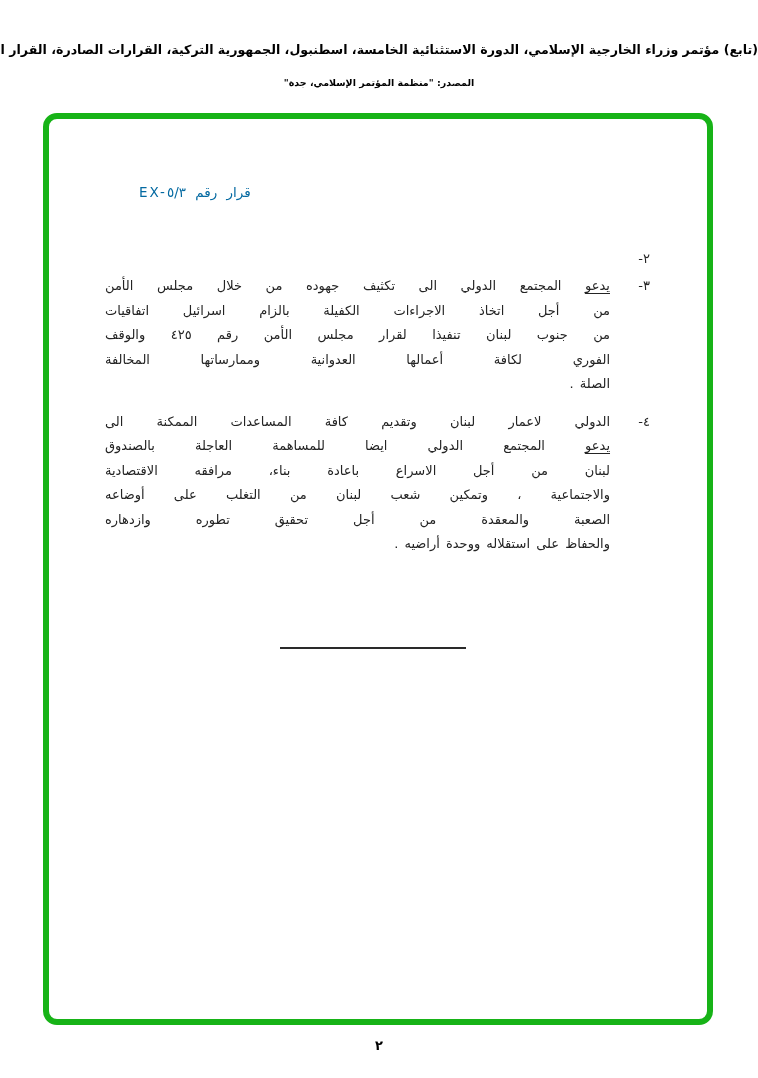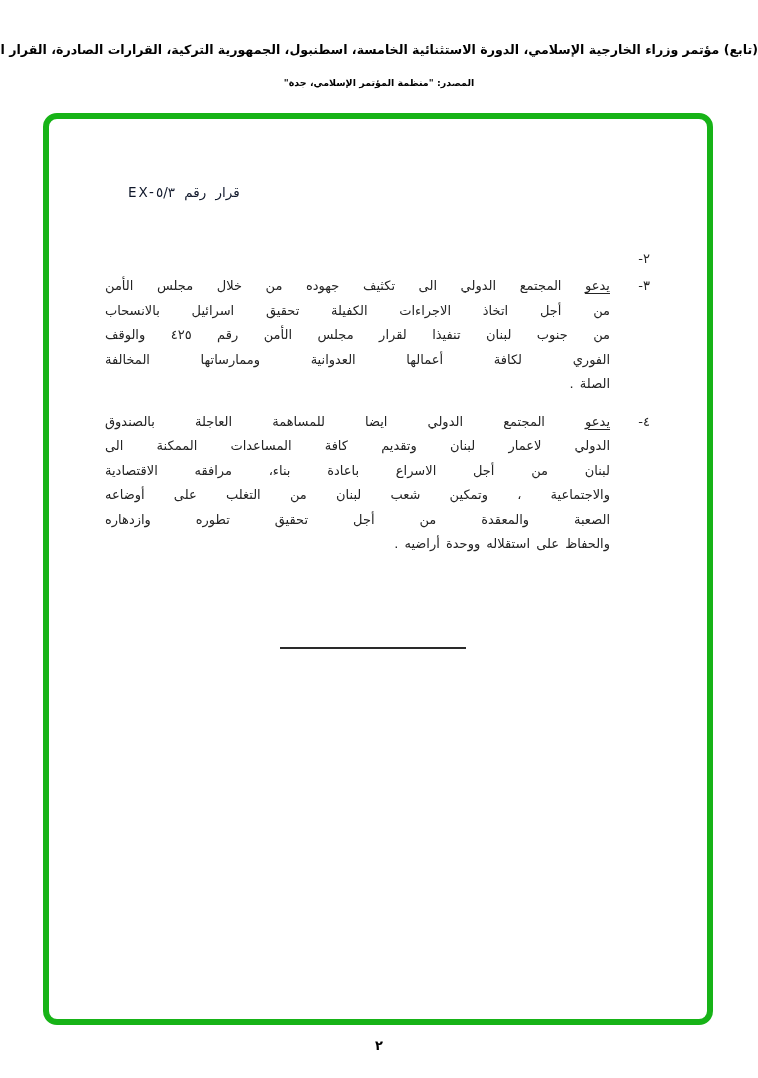--- a/index.html
+++ b/index.html
@@ -51,23 +51,23 @@
     box-sizing: border-box;
     border: 6px solid #17b317;
     border-radius: 14px;
     background: #ffffff;
   }
 
   
   .doc-title {
     position: absolute;
     top: 184px;
-    left: 128px;
+    left: 139px;
     font-size: 13.5px;
-    color: #0f172a;
+    color: #0369a1;
     letter-spacing: 2px;
     word-spacing: 5px;
     white-space: nowrap;
   }
 
   
   .content {
     position: absolute;
     top: 247px;
     right: 108px;
@@ -140,30 +140,30 @@
 
   <div class="content">
 
     <div class="para p2">
       <span class="para-num">٢-</span>
     </div>
 
     <div class="para p3">
       <span class="para-num">٣-</span>
       <div class="tline just"><span class="lead-word">يدعو</span> <span>المجتمع الدولي الى تكثيف جهوده من خلال مجلس الأمن</span></div>
-      <div class="tline just">من أجل اتخاذ الاجراءات الكفيلة تحقيق اسرائيل بالانسحاب</div>
+      <div class="tline just">من أجل اتخاذ الاجراءات الكفيلة بالزام اسرائيل اتفاقيات</div>
       <div class="tline just">من جنوب لبنان تنفيذا لقرار مجلس الأمن رقم ٤٢٥ والوقف</div>
       <div class="tline just">الفوري لكافة أعمالها العدوانية وممارساتها المخالفة</div>
       <div class="tline last">الصلة .</div>
     </div>
 
     <div class="para p4">
       <span class="para-num">٤-</span>
+      <div class="tline just">الدولي لاعمار لبنان وتقديم كافة المساعدات الممكنة الى</div>
       <div class="tline just"><span class="lead-word">يدعو</span> <span>المجتمع الدولي ايضا للمساهمة العاجلة بالصندوق</span></div>
-      <div class="tline just">الدولي لاعمار لبنان وتقديم كافة المساعدات الممكنة الى</div>
       <div class="tline just">لبنان من أجل الاسراع باعادة بناء، مرافقه الاقتصادية</div>
       <div class="tline just">والاجتماعية ، وتمكين شعب لبنان من التغلب على أوضاعه</div>
       <div class="tline just">الصعبة والمعقدة من أجل تحقيق تطوره وازدهاره</div>
       <div class="tline last">والحفاظ على استقلاله ووحدة أراضيه .</div>
     </div>
 
   </div>
 
   <div class="sep-rule"></div>
 

